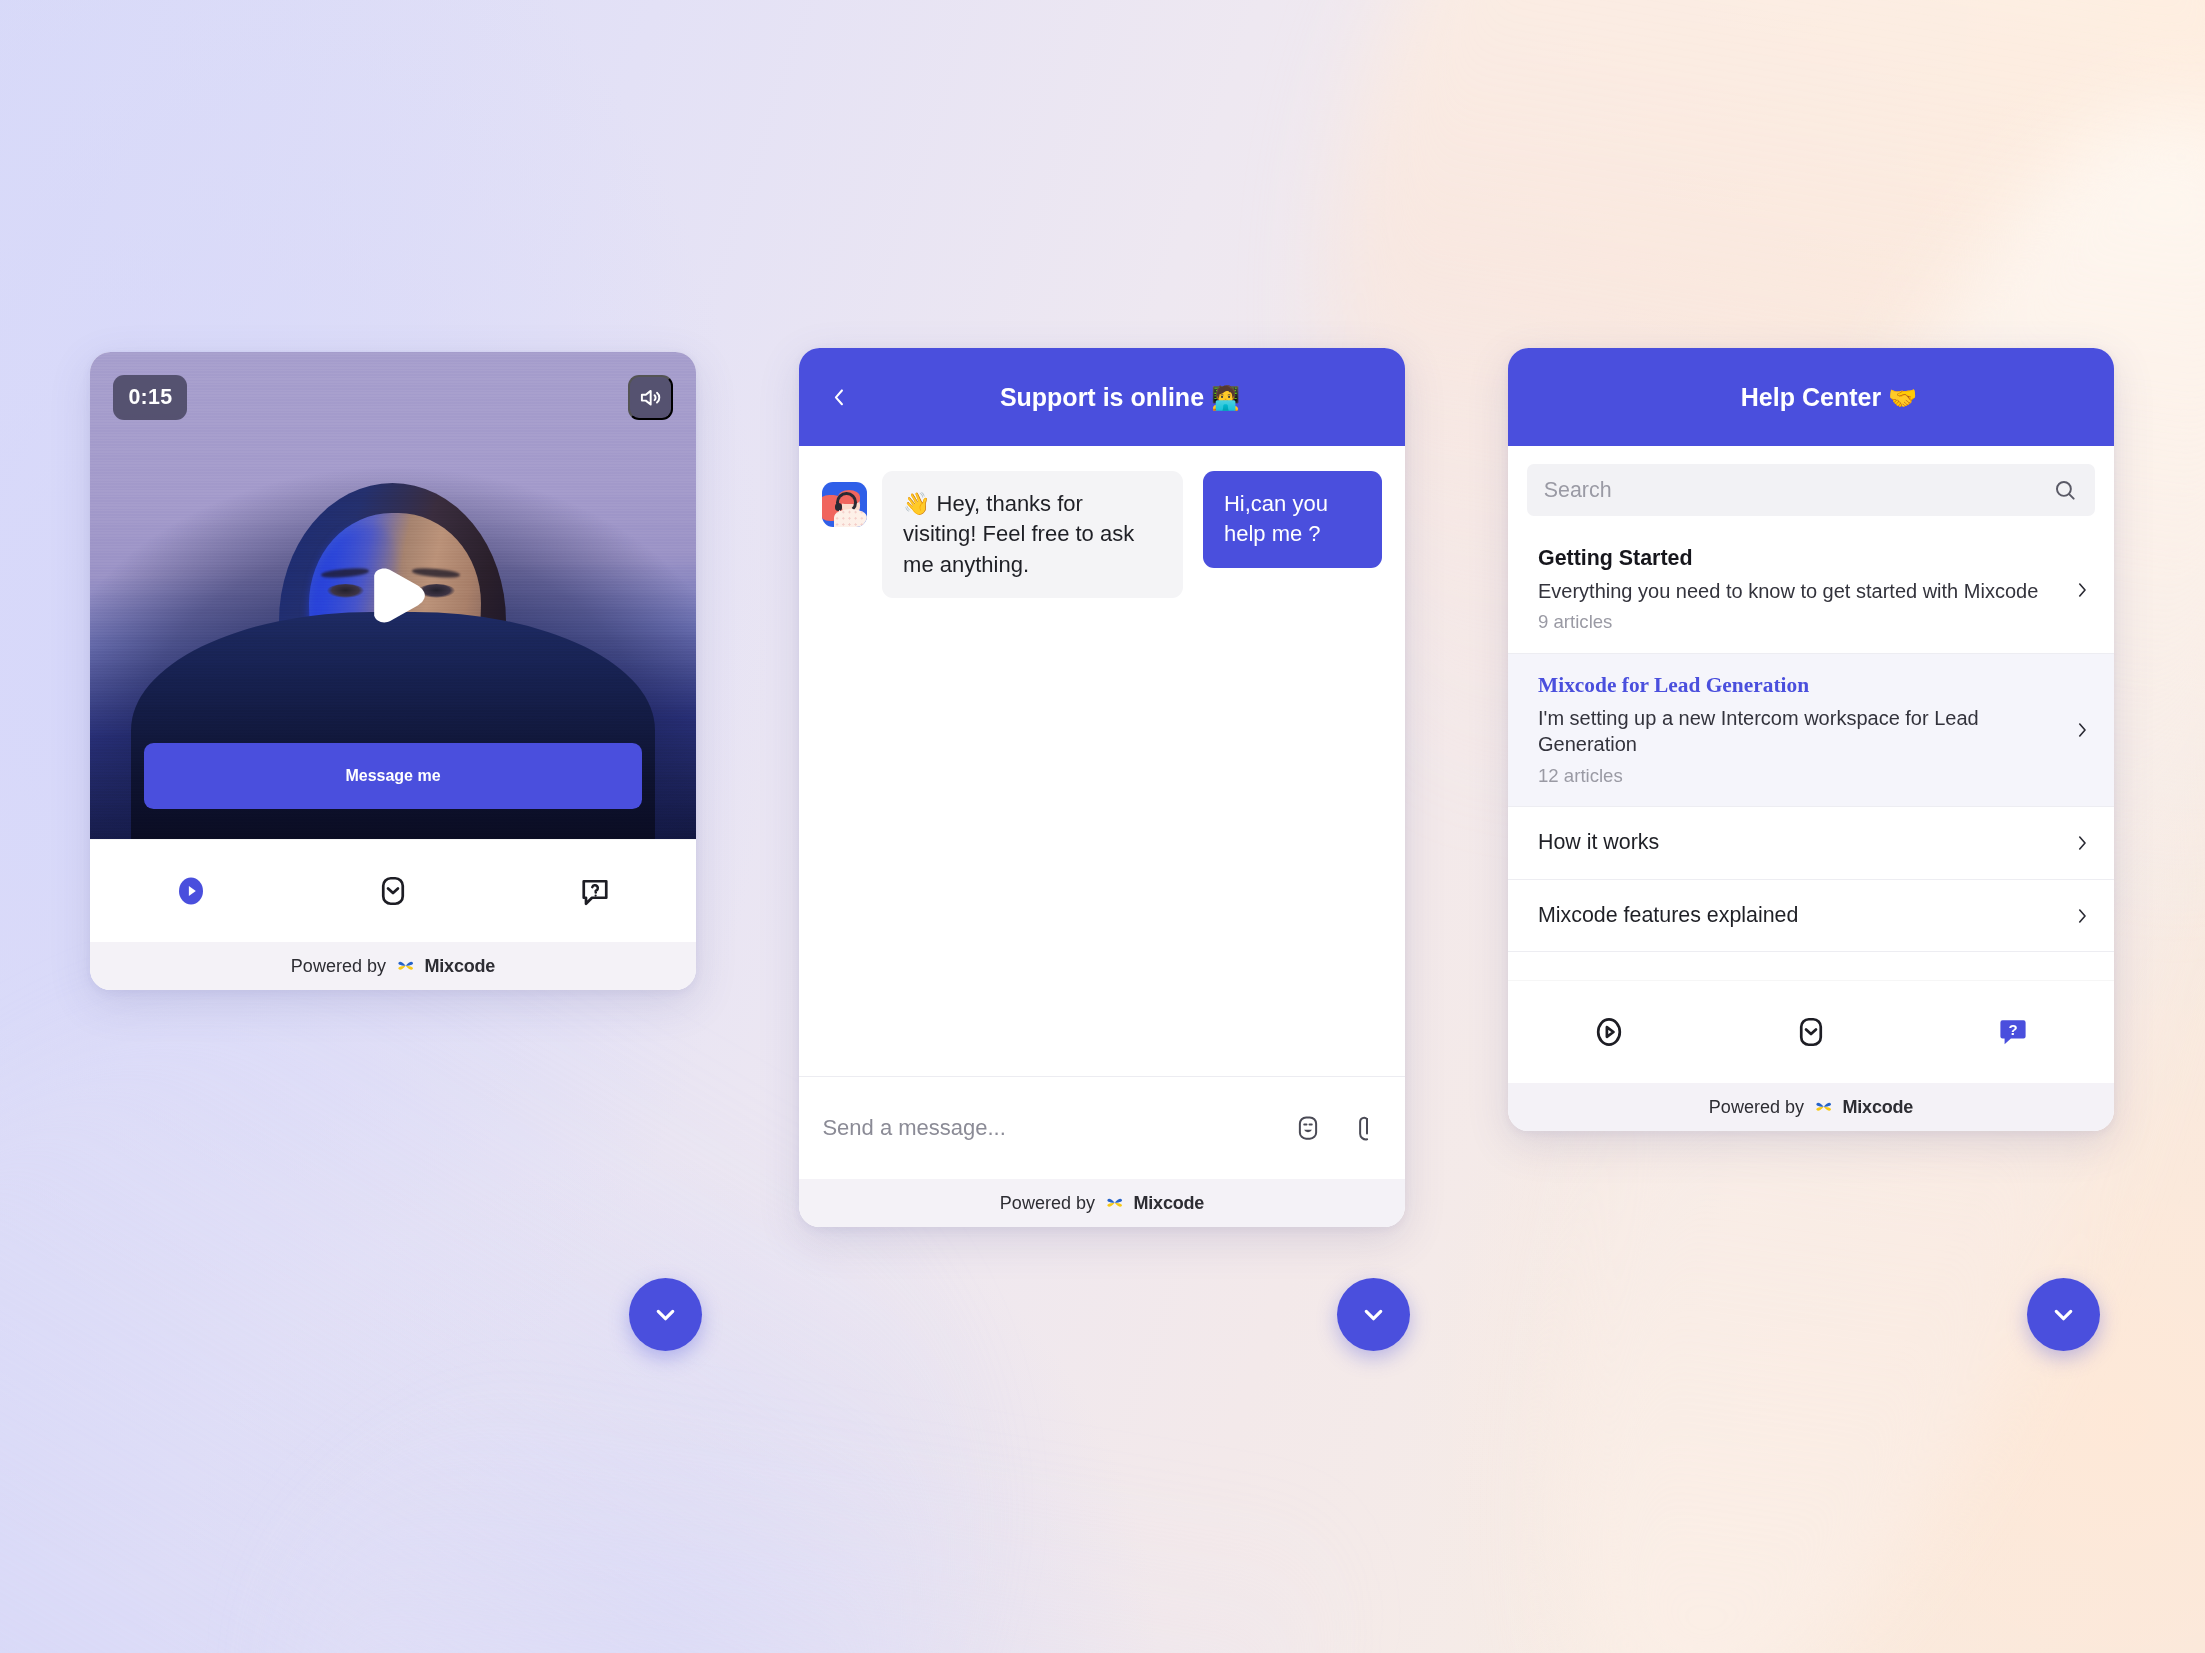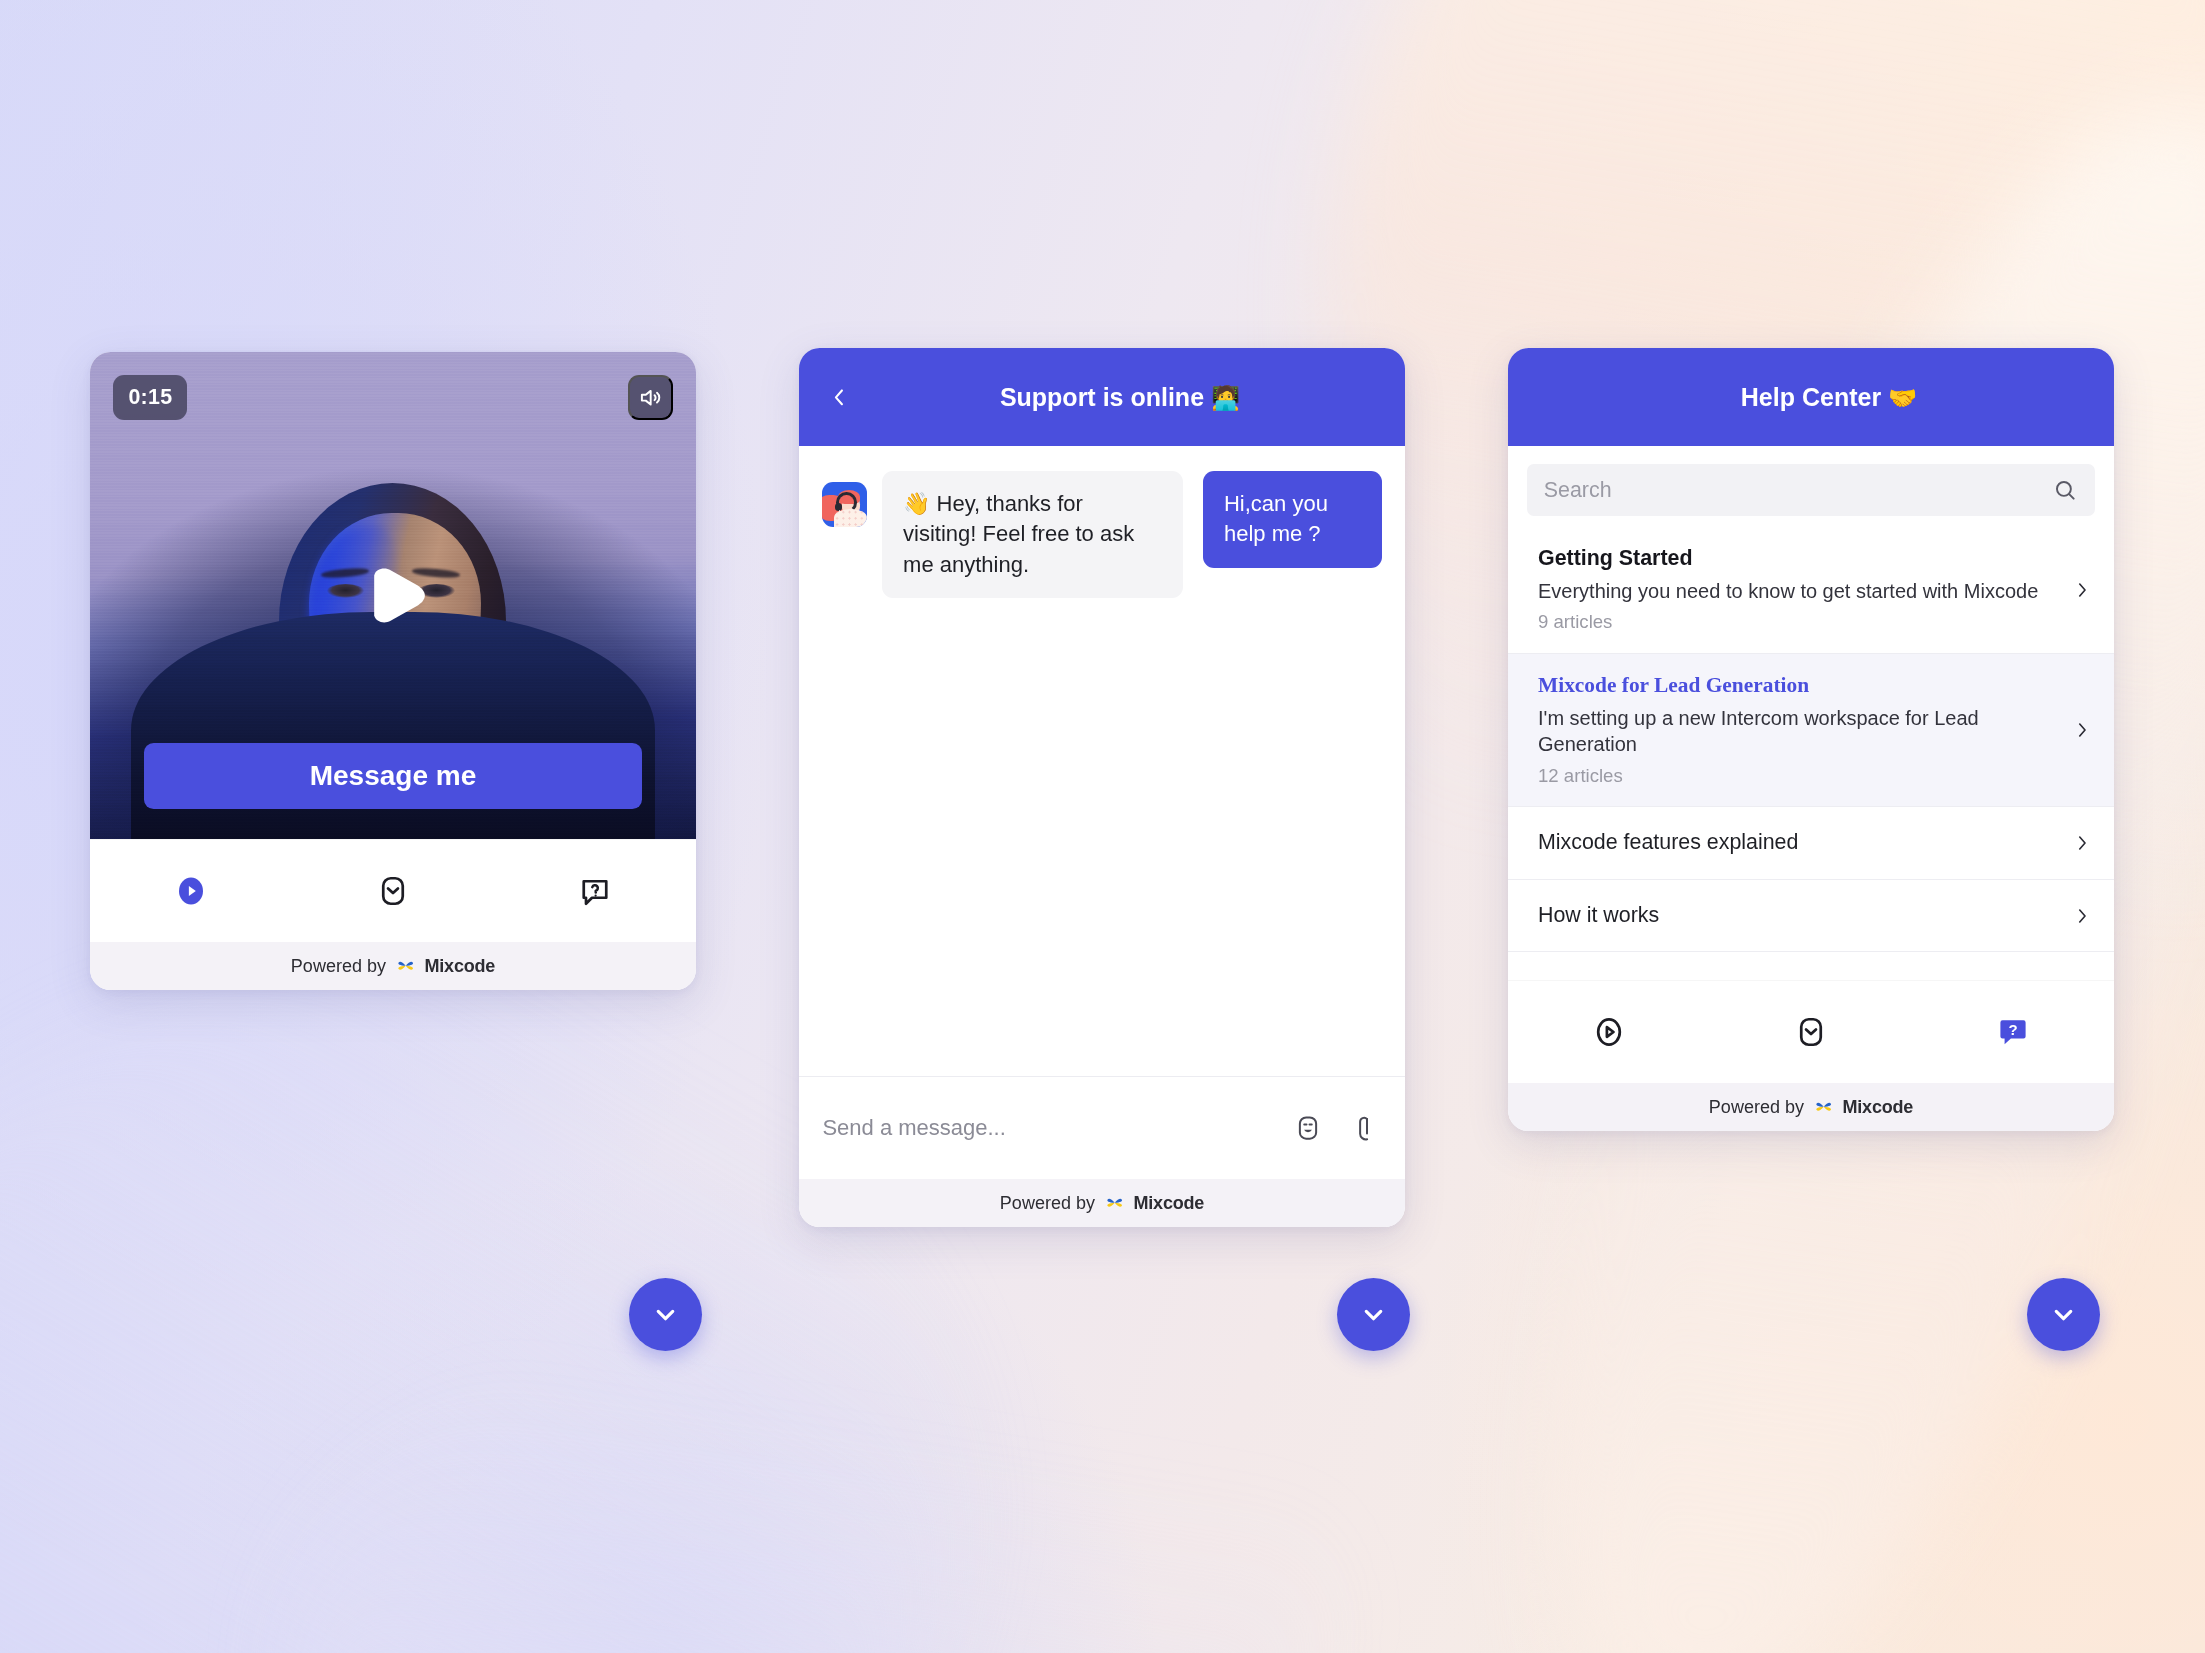--- a/index.html
+++ b/index.html
@@ -180,21 +180,21 @@
 
   .msg-me-btn {
     position: absolute;
     left: 54px; right: 54px;
     bottom: 30px;
     height: 66px;
     background: #4a4fdd;
     color: #ffffff;
     border: none; border-radius: 9.6px;
     font-family: "Liberation Sans", sans-serif;
-    font-size: 28px; font-weight: 700;
+    font-size: 16px; font-weight: 700;
     cursor: pointer;
   }
 
   
   .tabbar {
     height: 103px;
     background: #ffffff;
     display: flex; align-items: center;
     border-top: 0.7px solid rgba(0,0,0,0.035);
   }
@@ -555,32 +555,32 @@
         </div>
         <span class="chev">
           <svg viewBox="0 0 24 24" fill="none" stroke="#2a2a33" stroke-width="2.2" stroke-linecap="round" stroke-linejoin="round">
             <path d="M9 4 L16 12 L9 20"></path>
           </svg>
         </span>
       </div>
 
       <div class="help-item plain">
         <div class="hi-main">
-          <div class="hi-title plain">Mixcode features explained</div>
+          <div class="hi-title plain">How it works</div>
         </div>
         <span class="chev">
           <svg viewBox="0 0 24 24" fill="none" stroke="#2a2a33" stroke-width="2.2" stroke-linecap="round" stroke-linejoin="round">
             <path d="M9 4 L16 12 L9 20"></path>
           </svg>
         </span>
       </div>
 
       <div class="help-item plain">
         <div class="hi-main">
-          <div class="hi-title plain">How it works</div>
+          <div class="hi-title plain">Mixcode features explained</div>
         </div>
         <span class="chev">
           <svg viewBox="0 0 24 24" fill="none" stroke="#2a2a33" stroke-width="2.2" stroke-linecap="round" stroke-linejoin="round">
             <path d="M9 4 L16 12 L9 20"></path>
           </svg>
         </span>
       </div>
 
     </div>
 

